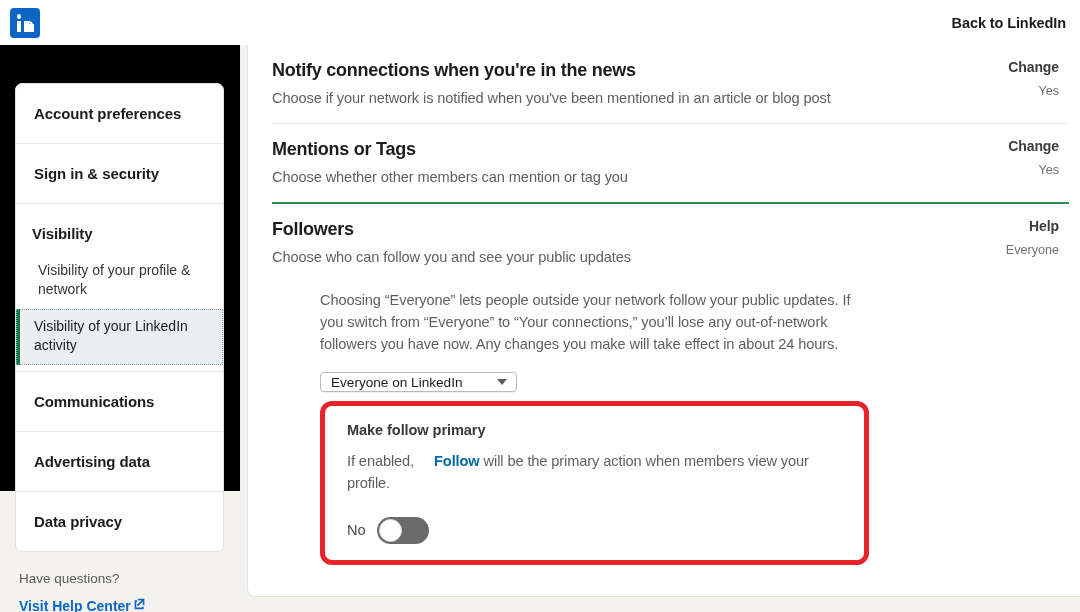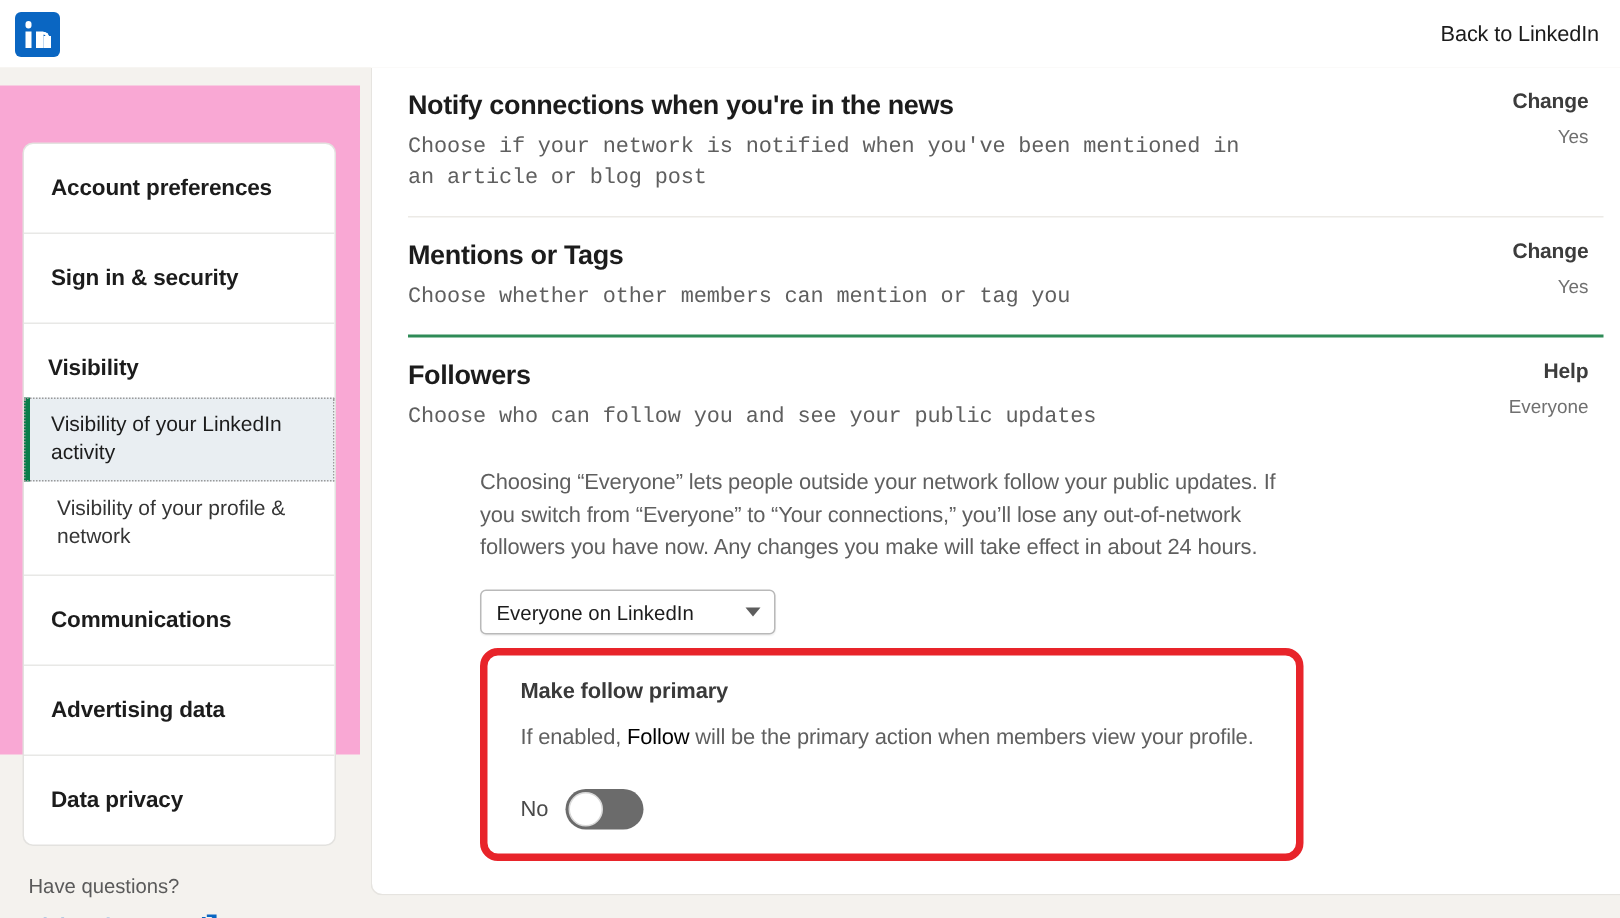--- a/index.html
+++ b/index.html
@@ -59,42 +59,42 @@
     left: 14px; top: 13px;
   }
   .li-logo .n-right {
     position: absolute;
     width: 4.5px; height: 8px;
     background: #ffffff;
     left: 19px; top: 16px;
   }
   .back-link {
     font-size: 14.5px;
-    font-weight: normal;
+    font-weight: bold;
     color: #1c1c1c;
     letter-spacing: -0.1px;
     cursor: pointer;
     text-decoration: none;
   }
 
   
   .page {
     position: absolute;
     top: 45px; left: 0;
     width: 1080px; height: 567px;
     background: #f4f2ee;
   }
 
   
   .sidebar {
     position: absolute;
-    top: 12px; left: 0;
+    top: 0; left: 0;
     width: 240px;
     height: 446px;
-    background: #f9a8d4;
+    background: #000000;
     padding: 38px 16px 0 15px;
   }
   .nav-card {
     background: #ffffff;
     border: 1px solid #e3e2df;
     border-radius: 7px;
     overflow: hidden;
   }
   .nav-group + .nav-group { border-top: 1px solid #e8e8e6; }
   .nav-head {
@@ -167,21 +167,20 @@
     color: #1c1c1c;
     letter-spacing: -0.25px;
     margin-bottom: 7px;
   }
   .sec-desc {
     font-size: 14.6px;
     color: #5f5f5f;
     line-height: 1.45;
     max-width: 560px;
     letter-spacing: -0.1px;
-    font-family: Liberation Mono, monospace;
   }
   .sec-action {
     position: absolute;
     right: 10px;
     top: 14px;
     text-align: right;
   }
   .action-link {
     display: block;
     font-size: 14px;
@@ -206,21 +205,21 @@
     line-height: 1.5;
     max-width: 548px;
     letter-spacing: -0.1px;
   }
   .select-wrap { margin-top: 16px; }
   .fake-select {
     display: inline-flex;
     align-items: center;
     justify-content: space-between;
     width: 197px;
-    height: 30px;
+    height: 20px;
     padding: 0 9px 0 10px;
     background: #ffffff;
     border: 1px solid #b9b9b9;
     border-radius: 4px;
     box-shadow: 0 1px 1px rgba(0,0,0,0.06);
     font-size: 13.6px;
     color: #1c1c1c;
     cursor: pointer;
   }
   .caret {
@@ -248,21 +247,21 @@
     letter-spacing: -0.1px;
     margin-bottom: 13px;
   }
   .hl-copy {
     font-size: 14.6px;
     color: #5f5f5f;
     line-height: 1.5;
     letter-spacing: -0.1px;
     max-width: 500px;
   }
-  .hl-copy b { color: #000000; font-weight: normal; }
+  .hl-copy b { color: #0369a1; font-weight: bold; margin-left: 16px; }
   .toggle-row {
     display: flex;
     align-items: center;
     gap: 11px;
     margin-top: 22px;
   }
   .toggle-label { font-size: 14.6px; color: #4a4a4a; }
   .switch {
     position: relative;
     width: 52px; height: 27px;
@@ -302,22 +301,22 @@
       <div class="nav-group">
         <div class="nav-head">Account preferences</div>
       </div>
 
       <div class="nav-group">
         <div class="nav-head">Sign in &amp; security</div>
       </div>
 
       <div class="nav-group has-sub">
         <div class="nav-head">Visibility</div>
+        <div class="nav-sub">Visibility of your profile &amp; network</div>
         <div class="nav-sub active">Visibility of your LinkedIn activity</div>
-        <div class="nav-sub">Visibility of your profile &amp; network</div>
       </div>
 
       <div class="nav-group">
         <div class="nav-head">Communications</div>
       </div>
 
       <div class="nav-group">
         <div class="nav-head">Advertising data</div>
       </div>
 

